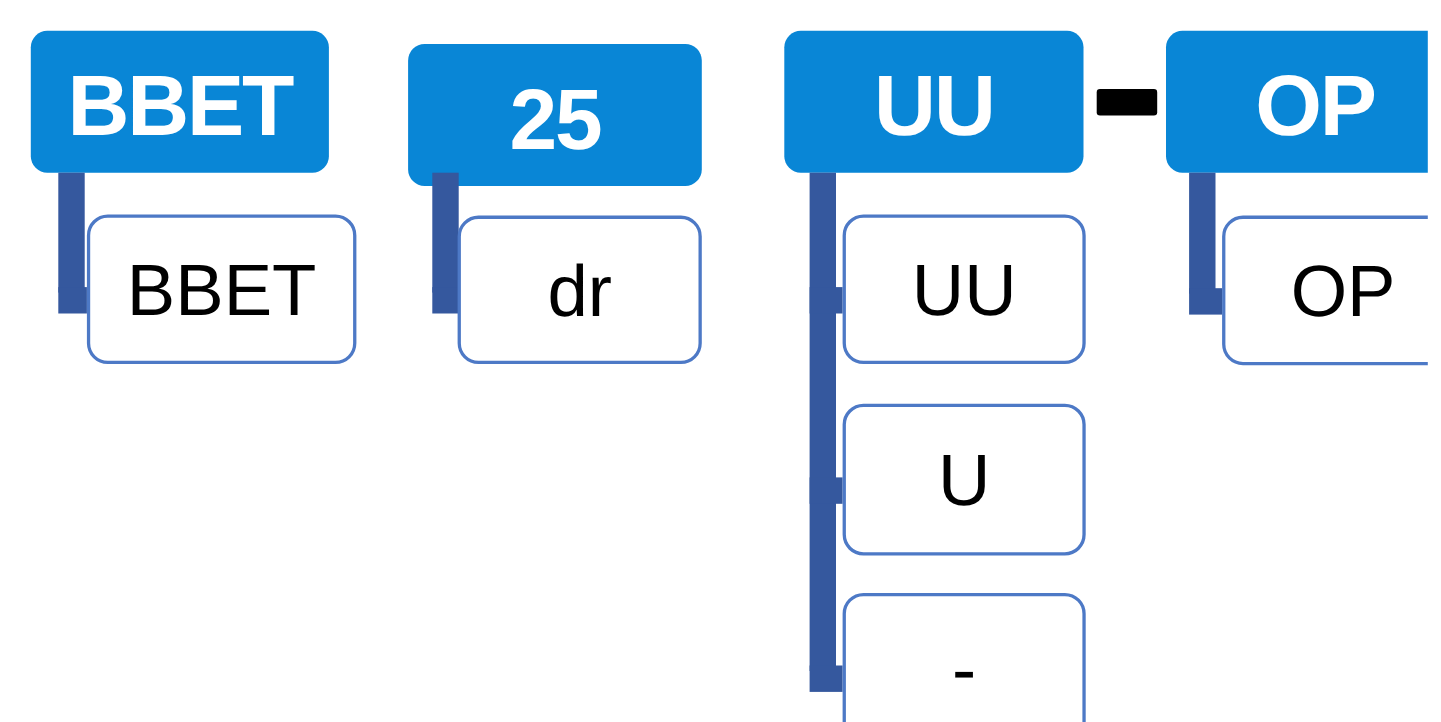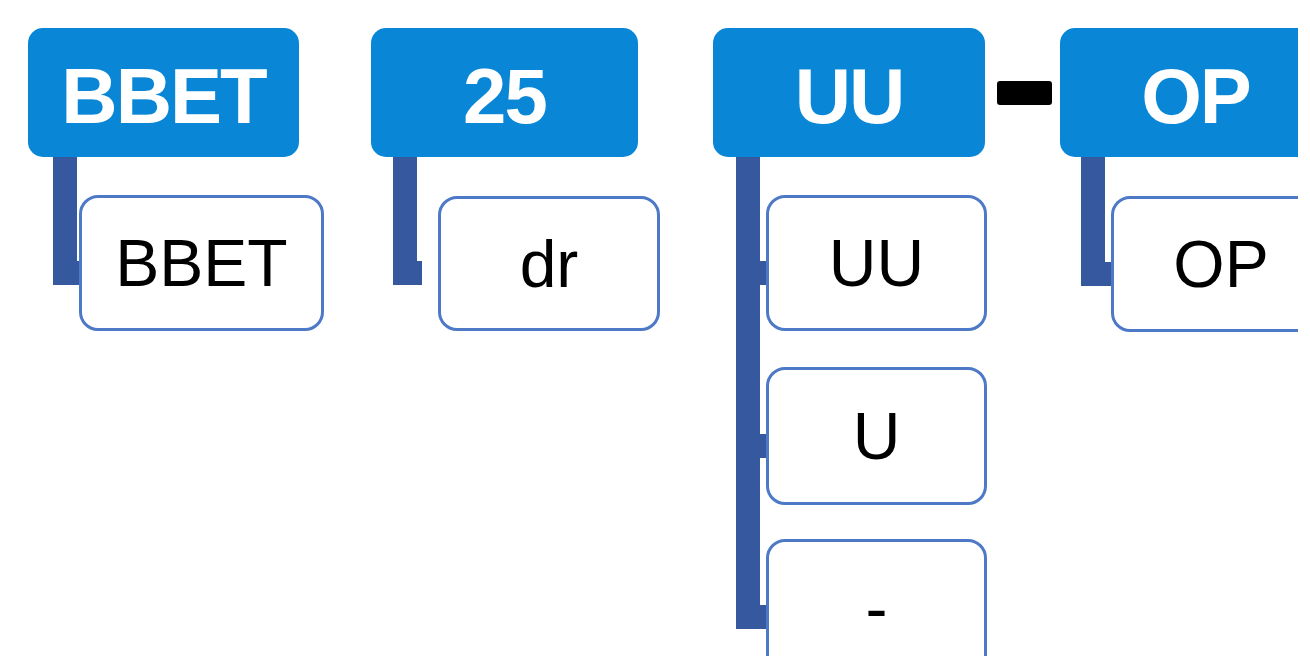--- a/index.html
+++ b/index.html
@@ -61,24 +61,24 @@
 </head>
 <body>
 
 <div class="canvas">
 
   <div class="node header-node" style="left:4px; top:4px; width:271px; height:129px;">BBET</div>
   <div class="trunk" style="left:29px; top:133px; width:5px; height:109px;"></div>
   <div class="stub" style="left:29px; top:237px; width:26px; height:5px;"></div>
   <div class="node child-node" style="left:55px; top:171px; width:245px; height:136px;">BBET</div>
 
-  <div class="node header-node" style="left:347px; top:4px; width:267px; height:129px;">25</div>
+  <div class="node header-node" style="left:347px; top:16px; width:267px; height:129px;">25</div>
   <div class="trunk" style="left:369px; top:133px; width:5px; height:109px;"></div>
   <div class="stub" style="left:369px; top:237px; width:29px; height:5px;"></div>
-  <div class="node child-node" style="left:414px; top:172px; width:222px; height:135px;">dr</div>
+  <div class="node child-node" style="left:392px; top:172px; width:222px; height:135px;">dr</div>
 
   <div class="node header-node" style="left:689px; top:4px; width:272px; height:129px;">UU</div>
   <div class="trunk" style="left:712px; top:133px; width:5px; height:453px;"></div>
   <div class="stub" style="left:712px; top:237px; width:30px; height:5px;"></div>
   <div class="stub" style="left:712px; top:410px; width:30px; height:5px;"></div>
   <div class="stub" style="left:712px; top:581px; width:30px; height:5px;"></div>
   <div class="node child-node" style="left:742px; top:171px; width:221px; height:136px;">UU</div>
   <div class="node child-node" style="left:742px; top:343px; width:221px; height:138px;">U</div>
   <div class="node child-node" style="left:742px; top:515px; width:221px; height:137px;">-</div>
 

